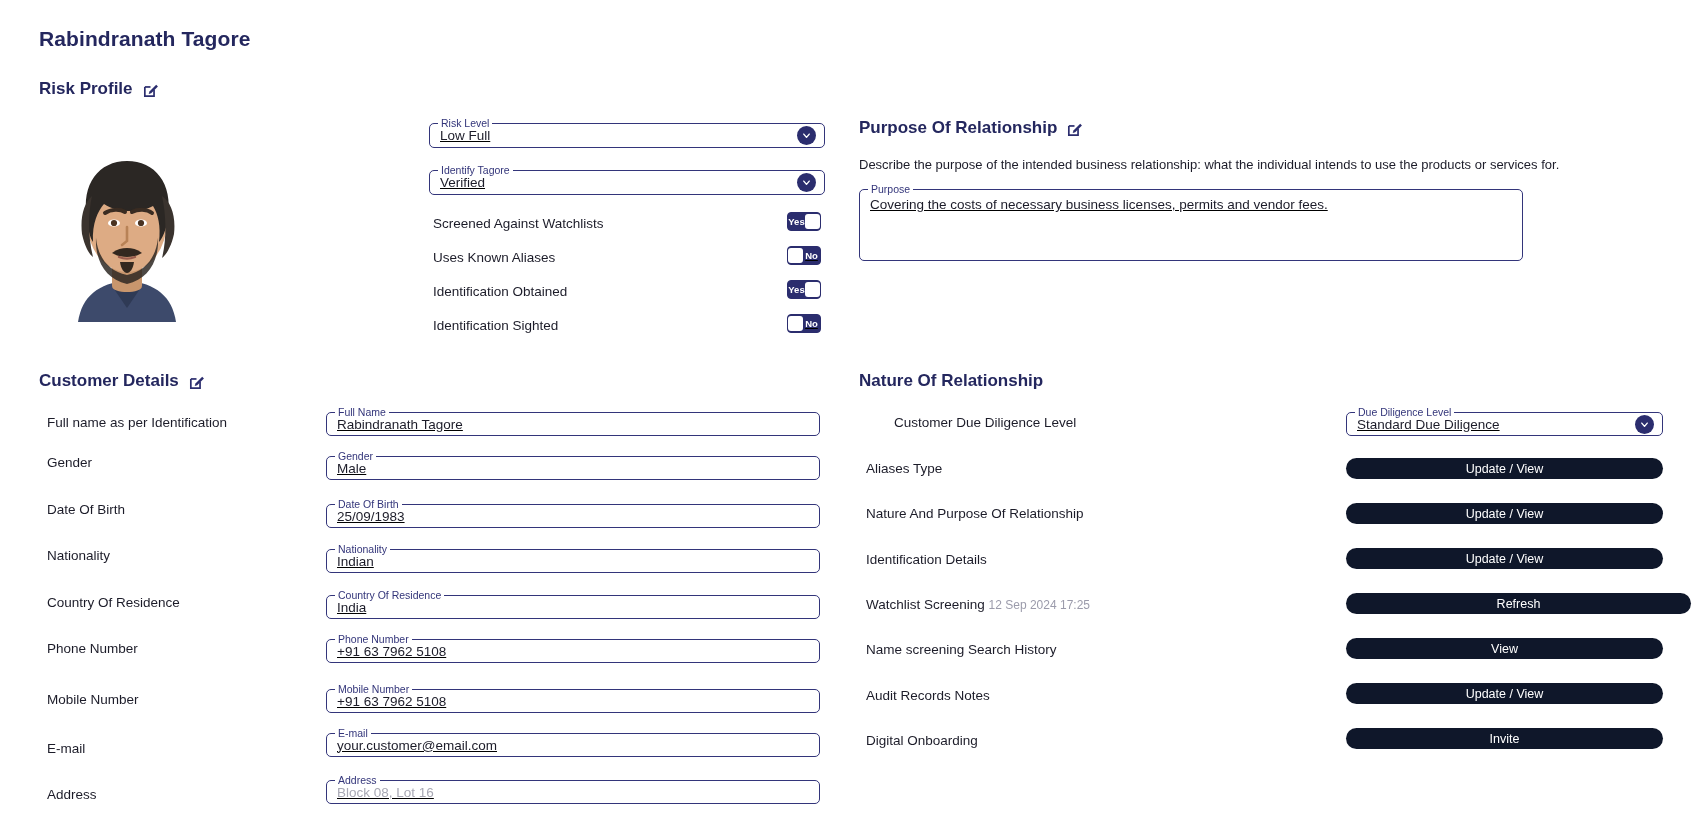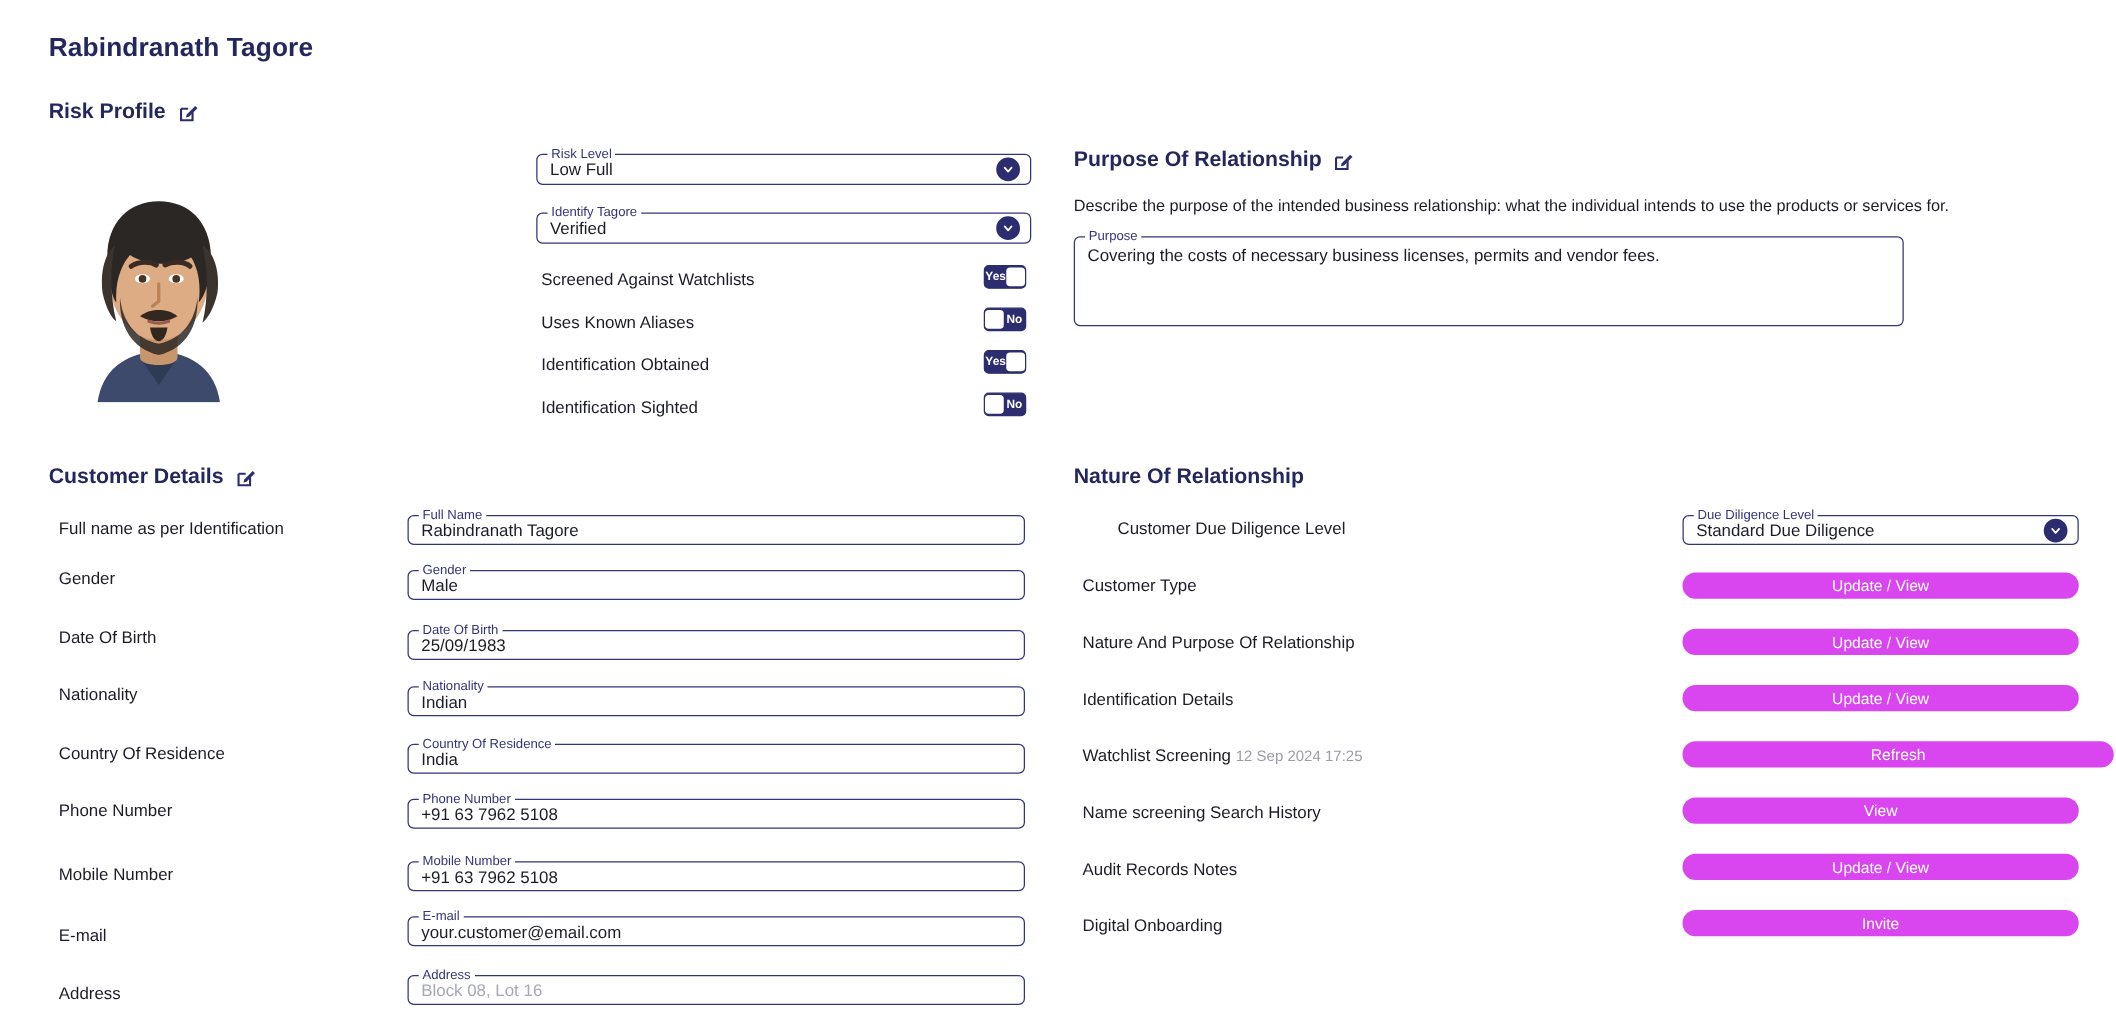--- a/index.html
+++ b/index.html
@@ -36,21 +36,21 @@
     overflow: hidden;
   }
   .avatar svg { display:block; }
 
   
   .field {
     position: absolute;
     border: 1.4px solid #33357a;
     border-radius: 5px;
     background: #fff;
-    display: flex; align-items: center;
+    display: flex; align-items: center; text-decoration: underline;
   }
   .field > .legend {
     position: absolute;
     top: -7px; left: 8px;
     background: #fff;
     padding: 0 3px;
     font-size: 10.5px;
     color: #33357a;
     line-height: 12px;
     white-space: nowrap;
@@ -89,40 +89,40 @@
     background: #ffffff;
     border-radius: 3px;
     flex: 0 0 auto;
   }
   .toggle .tlabel {
     flex: 1; text-align: center;
     font-size: 9.5px; font-weight: bold;
     color: #ffffff; line-height: 1;
   }
   .toggle.on  { flex-direction: row; }
-  .toggle.off { flex-direction: row; }
+  .toggle.off { flex-direction: row; text-decoration: underline; }
   .toggle.on .knob  { order: 2; }
   .toggle.on .tlabel{ order: 1; }
   .toggle.off .knob { order: 1; }
   .toggle.off .tlabel { order: 2; }
 
   
   .rowlabel {
     position: absolute;
     font-size: 13.5px;
     color: #1c1c29;
     white-space: nowrap;
   }
   .rowlabel .muted { color: #9b9bab; font-size: 12px; }
 
   
   .pillbtn {
     position: absolute;
     height: 21px;
-    background: #d946ef;
+    background: #0f172a;
     border-radius: 11px;
     color: #ffffff;
     font-size: 12.5px;
     display: flex; align-items: center; justify-content: center;
     cursor: pointer;
     border: none;
     font-family: "Liberation Sans", sans-serif;
   }
 
   .purpose-desc {
@@ -321,21 +321,21 @@
   <div class="field" style="left:1346px; top:412px; width:317px; height:24px;">
     <span class="legend">Due Diligence Level</span>
     <span class="val">Standard Due Diligence</span>
     <span class="chev">
       <svg width="11" height="11" viewBox="0 0 24 24">
           <path d="M6 9l6 7 6-7" stroke="#fff" stroke-width="3" fill="none" stroke-linecap="round" stroke-linejoin="round"></path>
         </svg>
     </span>
   </div>
 
-  <div class="rowlabel" style="left:866px; top:461px;">Customer Type</div>
+  <div class="rowlabel" style="left:866px; top:461px;">Aliases Type</div>
   <button class="pillbtn" style="left:1346px; top:458px; width:317px;">Update / View</button>
 
   <div class="rowlabel" style="left:866px; top:506px;">Nature And Purpose Of Relationship</div>
   <button class="pillbtn" style="left:1346px; top:503px; width:317px;">Update / View</button>
 
   <div class="rowlabel" style="left:866px; top:552px;">Identification Details</div>
   <button class="pillbtn" style="left:1346px; top:548px; width:317px;">Update / View</button>
 
   <div class="rowlabel" style="left:866px; top:597px;">
     <span>Watchlist Screening</span>

